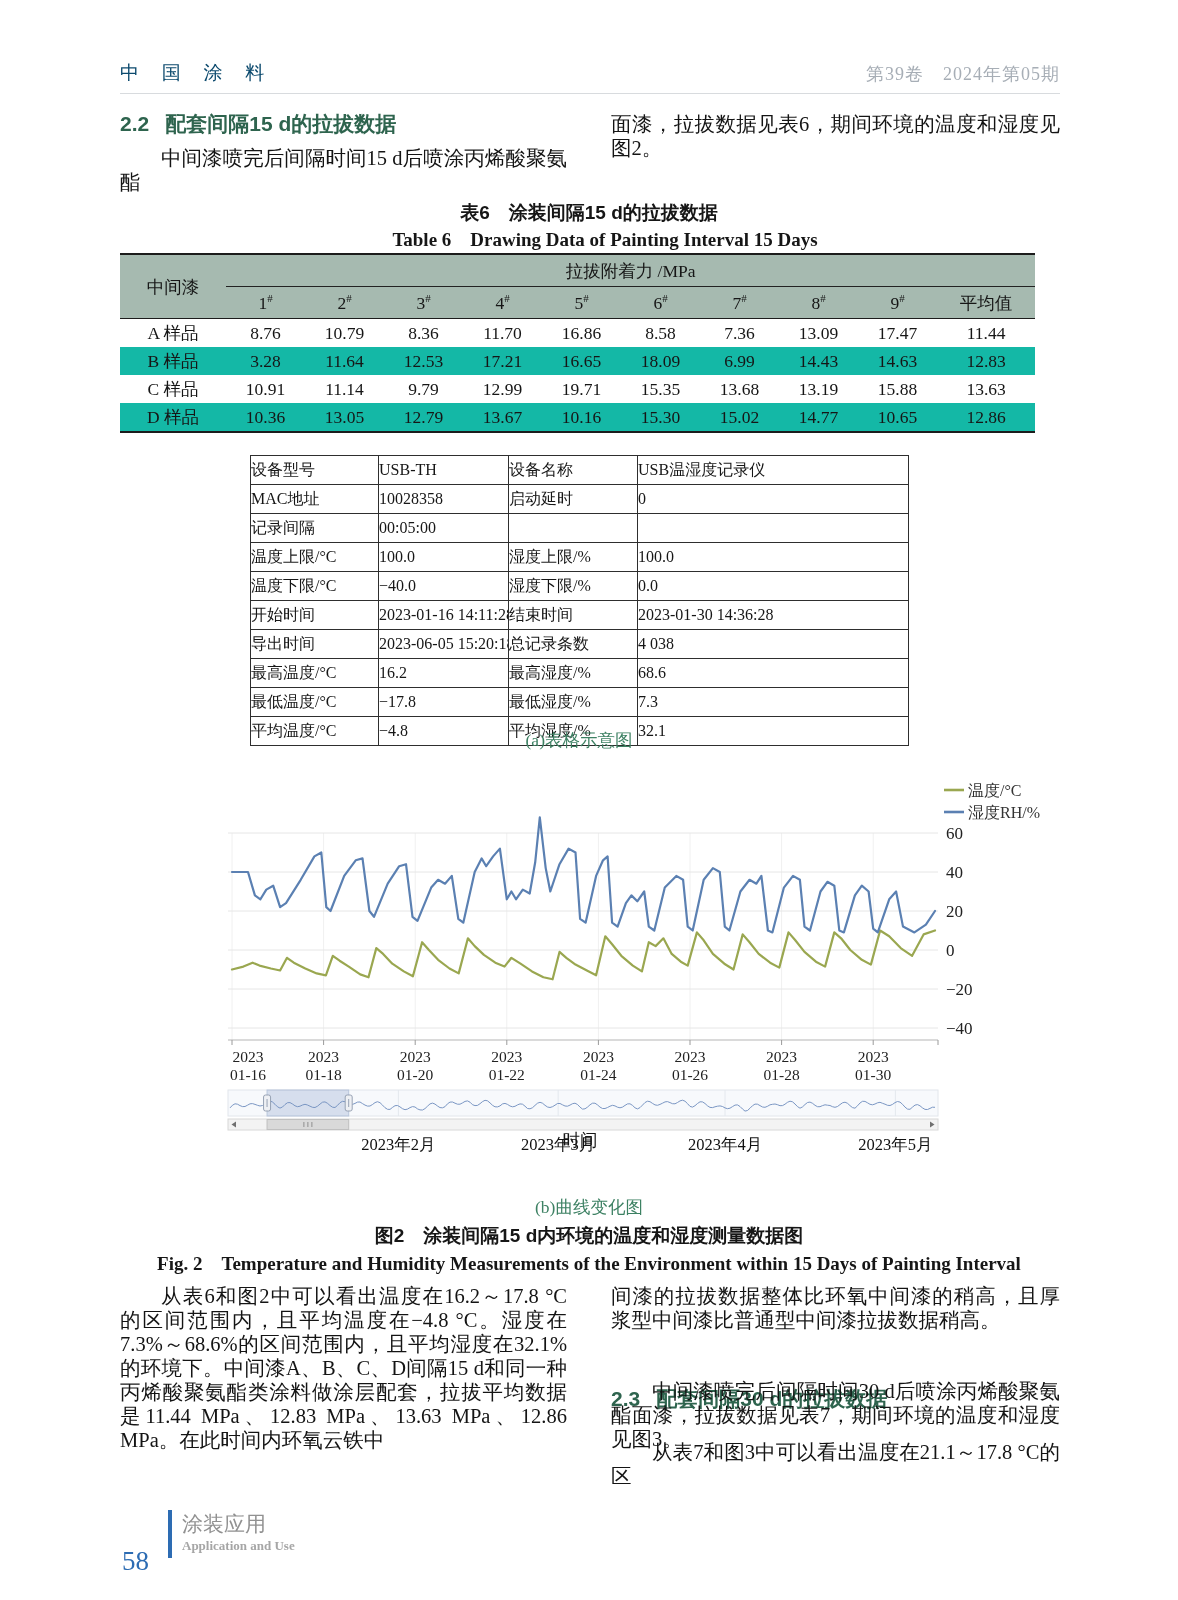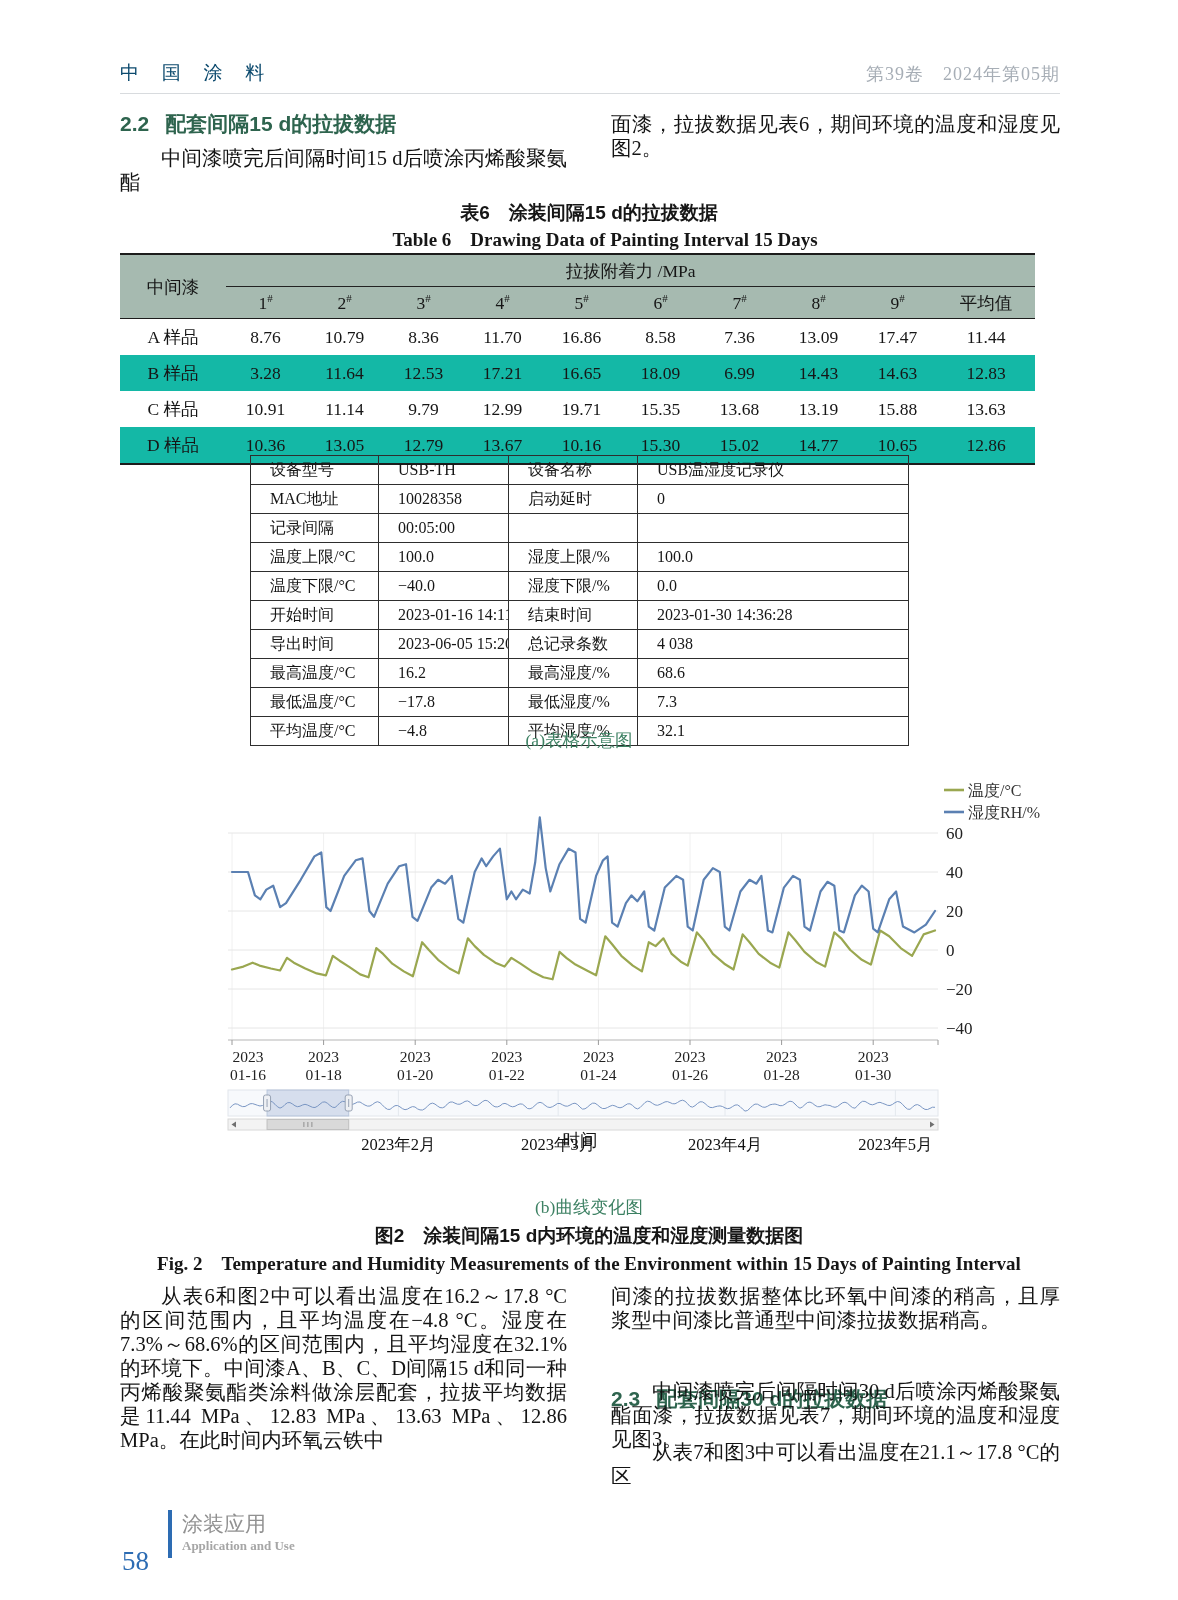--- a/index.html
+++ b/index.html
@@ -19,26 +19,26 @@
   
   .capzh{font-family:"Liberation Sans","DejaVu Sans",sans-serif;font-weight:bold;font-size:19px;text-align:center;}
   .capen{font-weight:bold;font-size:19px;text-align:center;}
   
   table.t6{border-collapse:collapse;width:915px;table-layout:fixed;font-size:17.5px;}
   table.t6 th,table.t6 td{text-align:center;padding:0;font-weight:normal;}
   table.t6 thead th{background:#a6bab0;height:31px;}
   table.t6{border-top:2.5px solid #1c1c1c;border-bottom:2.5px solid #1c1c1c;}
   table.t6 thead{border-bottom:1.3px solid #1c1c1c;}
   th.groupcell{border-bottom:1.4px solid #222;}
-  table.t6 tbody td{height:36px;}
+  table.t6 tbody td{height:28px;}
   table.t6 tbody tr.alt td{background:#14b8a6;}
   table.t6 sup{font-size:11px;}
   
   table.dev{border-collapse:collapse;width:658px;table-layout:fixed;font-size:16px;}
-  table.dev td{border:1px solid #2e2e2e;height:28px;padding:0 19px;text-align:left;white-space:nowrap;overflow:hidden;}
+  table.dev td{border:1px solid #2e2e2e;height:28px;padding:0 0;text-align:left;white-space:nowrap;overflow:hidden;}
   
   .greencap{color:#3d8163;font-size:17.5px;text-align:center;font-family:"Liberation Serif","DejaVu Serif",serif;}
   .xtitle{font-size:17.5px;text-align:center;}
   
   .ylab{font:17px "Liberation Serif","DejaVu Serif",serif;fill:#222;}
   .xlab{font:15.5px "Liberation Serif","DejaVu Serif",serif;fill:#222;text-anchor:middle;}
   .leg{font:16px "Liberation Serif","DejaVu Serif",serif;fill:#333;}
   .mlab{font:16.5px "Liberation Serif","DejaVu Serif",serif;fill:#111;text-anchor:middle;}
   
   .pgnum{font-size:27px;color:#2d6cb3;margin-top:28px;}

